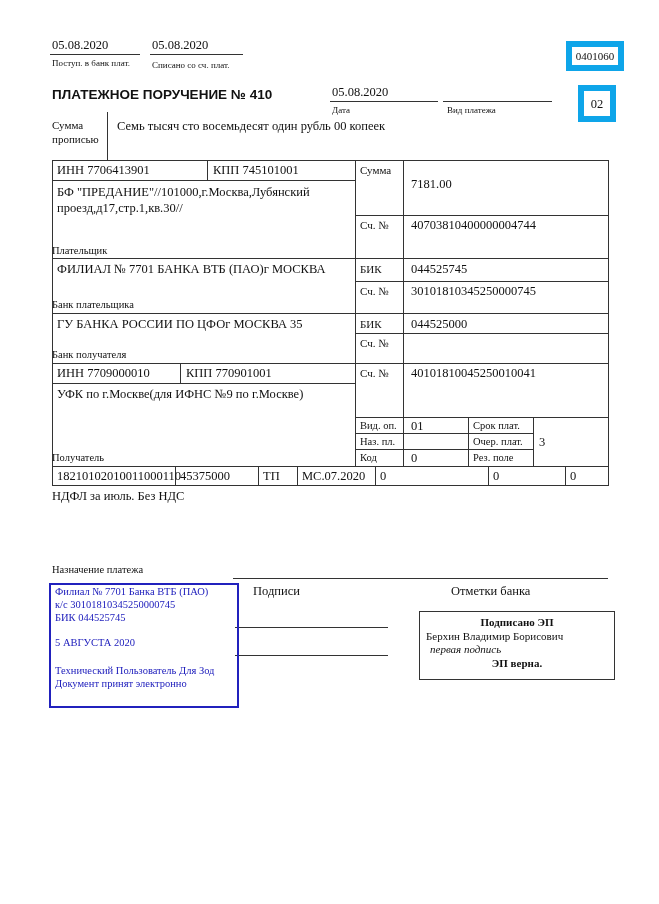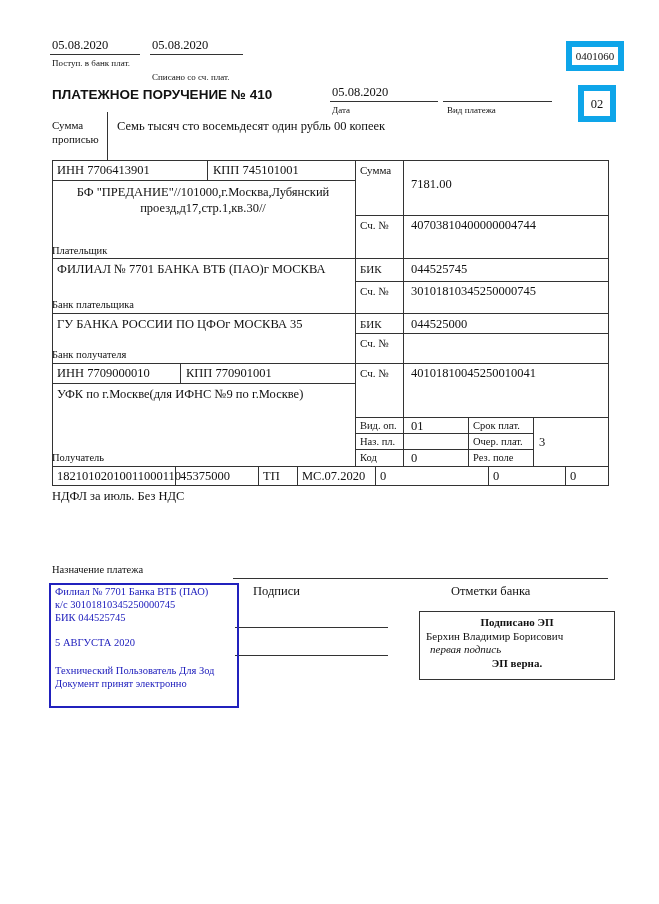--- a/index.html
+++ b/index.html
@@ -1,21 +1,21 @@
 <!DOCTYPE html>
 <html><head>
 <meta charset="utf-8">
 <style>
   html,body{margin:0;padding:0;background:#fff;}
   #page{position:relative;width:659px;height:904px;background:#fff;
         font-family:"Liberation Serif",serif;color:#111;overflow:hidden;}
   .hl{position:absolute;height:1px;background:#333;}
   .vl{position:absolute;width:1px;background:#333;}
   .t{position:absolute;white-space:nowrap;}
-  .f12{font-size:12.5px;line-height:14px;text-align:center;}
+  .f12{font-size:12.5px;line-height:14px;}
   .f11{font-size:11px;line-height:12px;}
   .f10{font-size:10.5px;line-height:12px;}
   .f9{font-size:9px;line-height:10px;}
   .wrap{white-space:normal;line-height:16px;}
   .title{font-family:"Liberation Sans",sans-serif;font-weight:bold;font-size:13.5px;}
   .box{position:absolute;border:6px solid #0ea5e9;display:flex;align-items:center;justify-content:center;}
   #stamp{position:absolute;left:49px;top:583px;width:178px;height:121px;
          border:2px solid #2121bd;color:#2121bd;font-size:10.5px;line-height:13px;
          padding:0 4px;white-space:normal;}
   #esign{position:absolute;left:419px;top:611px;width:182px;height:59px;
@@ -28,21 +28,21 @@
 <body>
 
 <div id="page">
 
   <div class="t f12" style="left:52px;top:38px;">05.08.2020</div>
   <div class="hl" style="left:50px;top:54px;width:90px;"></div>
   <div class="t f9" style="left:52px;top:58px;">Поступ. в банк плат.</div>
 
   <div class="t f12" style="left:152px;top:38px;">05.08.2020</div>
   <div class="hl" style="left:150px;top:54px;width:93px;"></div>
-  <div class="t f9" style="left:152px;top:72px;">Списано со сч. плат.</div>
+  <div class="t f9" style="left:152px;top:60px;">Списано со сч. плат.</div>
 
   <div class="box f11" style="left:566px;top:41px;width:46px;height:18px;">
     <span>0401060</span>
   </div>
 
   <div class="t title" style="left:52px;top:87px;">ПЛАТЕЖНОЕ ПОРУЧЕНИЕ № 410</div>
   <div class="t f12" style="left:332px;top:85px;">05.08.2020</div>
   <div class="hl" style="left:330px;top:101px;width:108px;"></div>
   <div class="t f9" style="left:332px;top:105px;">Дата</div>
   <div class="hl" style="left:443px;top:101px;width:109px;"></div>

